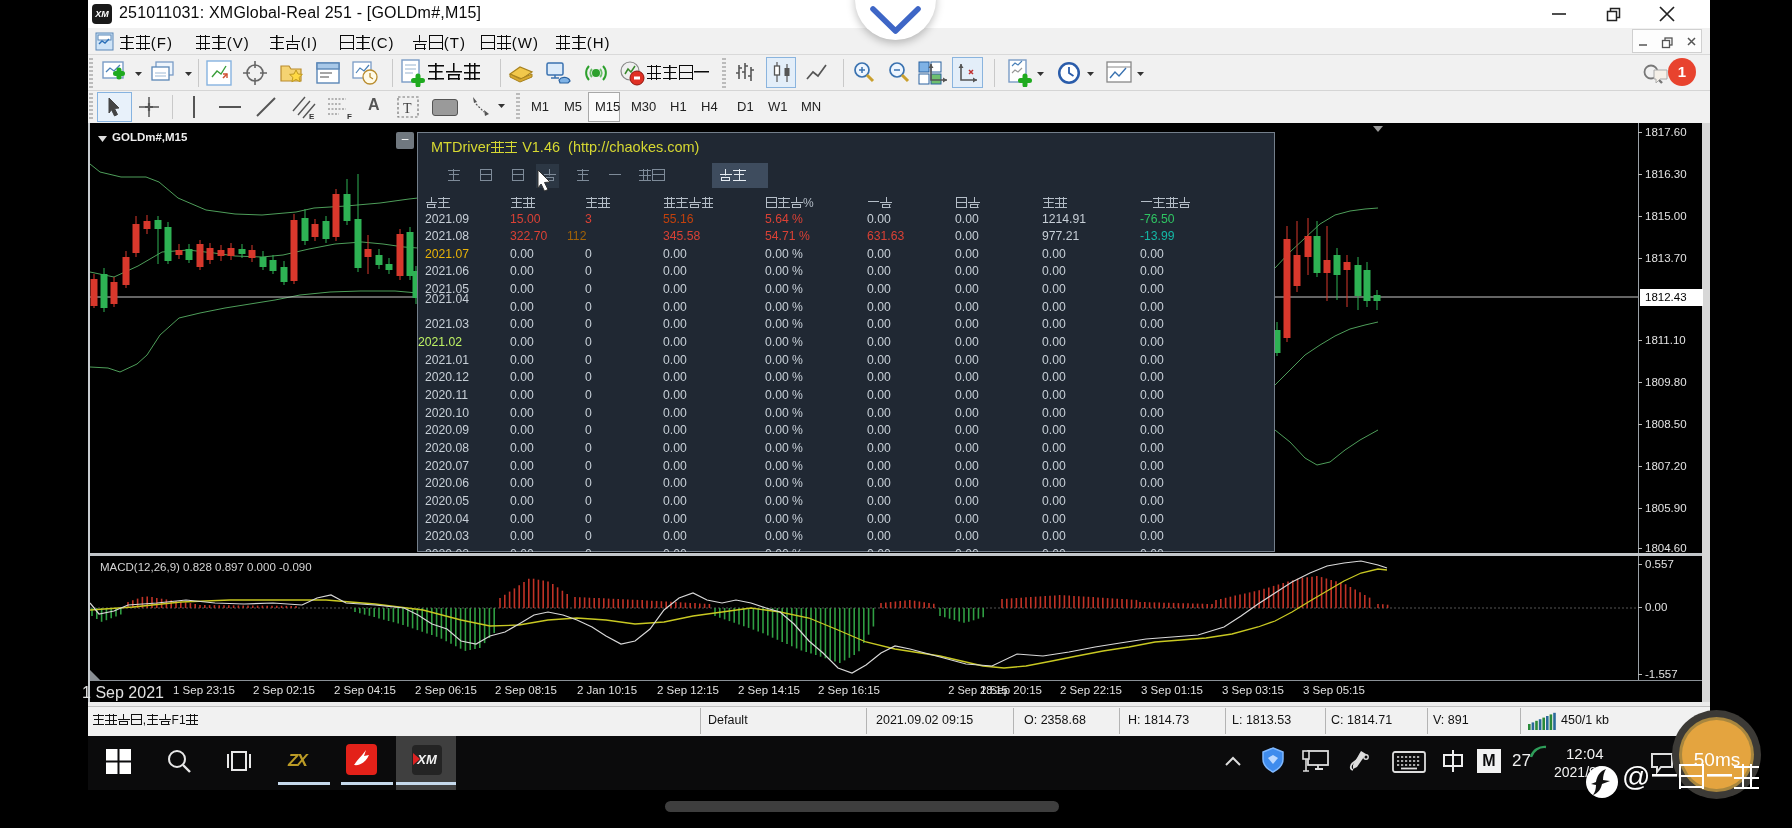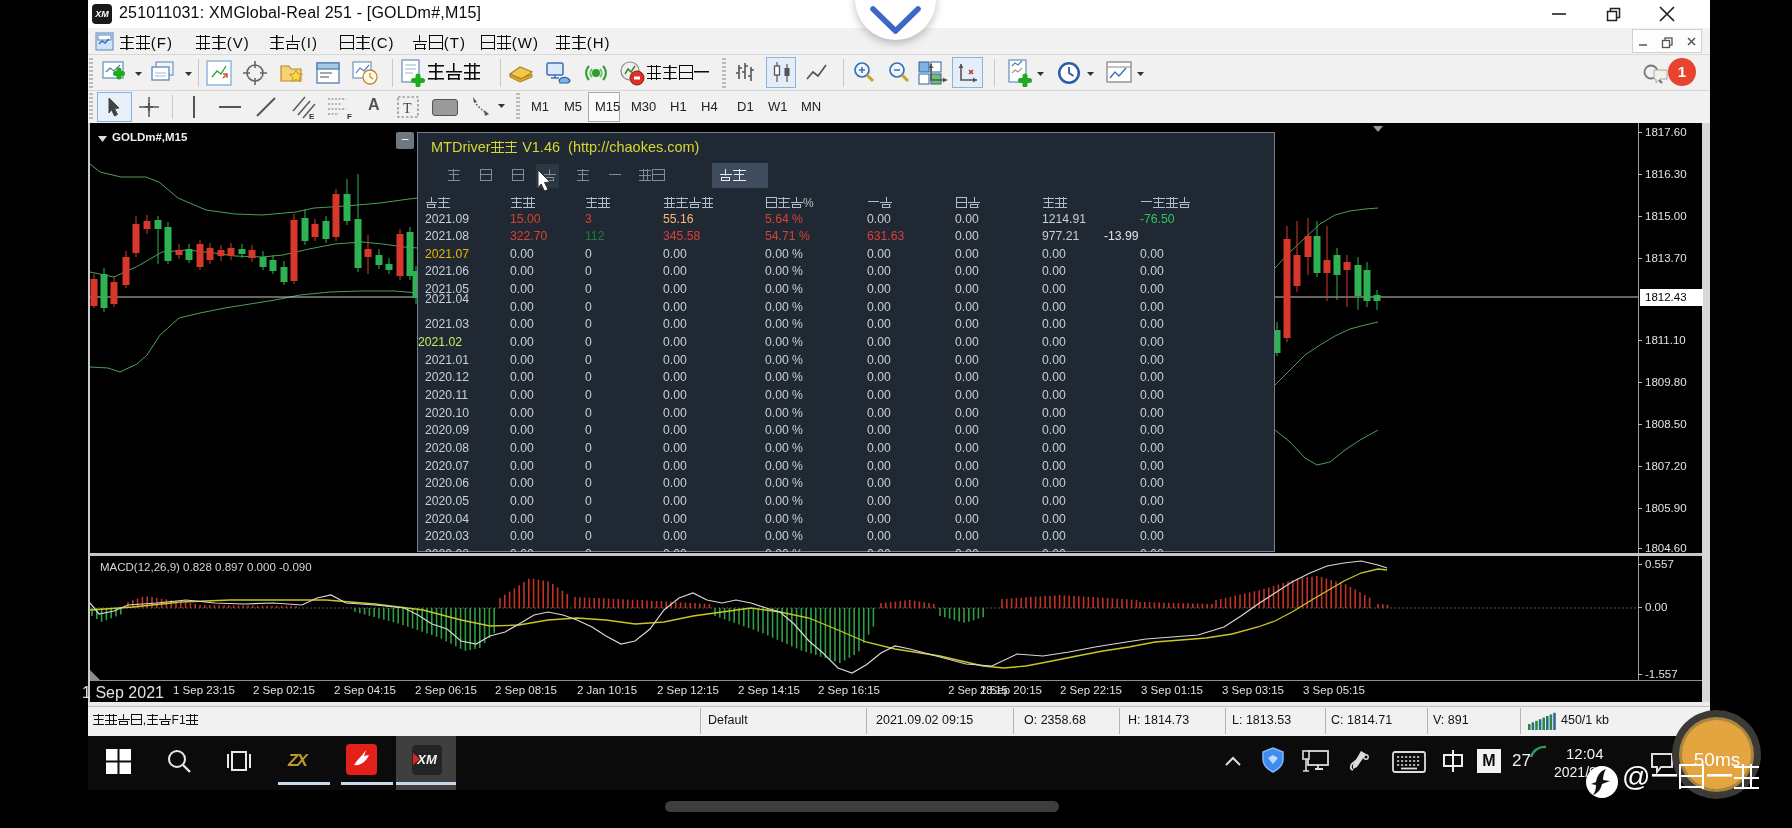--- a/index.html
+++ b/index.html
@@ -411,35 +411,35 @@
 <div class="abs" style="left:585px;top:196px;font-size:12px;color:#b4bdc7"><i class="cj c1" style="font-size:12px"></i><i class="cj c3" style="font-size:12px"></i></div>
 <div class="abs" style="left:663px;top:196px;font-size:12px;color:#b4bdc7"><i class="cj c3" style="font-size:12px"></i><i class="cj c1" style="font-size:12px"></i><i class="cj c5" style="font-size:12px"></i><i class="cj c3" style="font-size:12px"></i></div>
 <div class="abs" style="left:765px;top:196px;font-size:12px;color:#b4bdc7"><i class="cj c2" style="font-size:12px"></i><i class="cj c1" style="font-size:12px"></i><i class="cj c5" style="font-size:12px"></i><span style="font-size:12px">%</span></div>
 <div class="abs" style="left:867px;top:196px;font-size:12px;color:#b4bdc7"><i class="cj c4" style="font-size:12px"></i><i class="cj c5" style="font-size:12px"></i></div>
 <div class="abs" style="left:955px;top:196px;font-size:12px;color:#b4bdc7"><i class="cj c2" style="font-size:12px"></i><i class="cj c5" style="font-size:12px"></i></div>
 <div class="abs" style="left:1042px;top:196px;font-size:12px;color:#b4bdc7"><i class="cj c1" style="font-size:12px"></i><i class="cj c3" style="font-size:12px"></i></div>
 <div class="abs" style="left:1140px;top:196px;font-size:12px;color:#b4bdc7"><i class="cj c4" style="font-size:12px"></i><i class="cj c1" style="font-size:12px"></i><i class="cj c3" style="font-size:12px"></i><i class="cj c5" style="font-size:12px"></i></div>
 <div class="abs" style="left:425px;top:212px;font-size:12.2px;color:#c7cfd7">2021.09</div>
 <div class="abs" style="left:510px;top:212px;font-size:12.2px;color:#da4135">15.00</div>
 <div class="abs" style="left:585px;top:212px;font-size:12.2px;color:#da4135">3</div>
-<div class="abs" style="left:663px;top:212px;font-size:12.2px;color:#fdba74">55.16</div>
+<div class="abs" style="left:663px;top:212px;font-size:12.2px;color:#c2410c">55.16</div>
 <div class="abs" style="left:765px;top:212px;font-size:12.2px;color:#da4135">5.64 %</div>
 <div class="abs" style="left:867px;top:212px;font-size:12.2px;color:#c7cfd7">0.00</div>
 <div class="abs" style="left:955px;top:212px;font-size:12.2px;color:#c7cfd7">0.00</div>
 <div class="abs" style="left:1042px;top:212px;font-size:12.2px;color:#c7cfd7">1214.91</div>
 <div class="abs" style="left:1140px;top:212px;font-size:12.2px;color:#2fc463">-76.50</div>
 <div class="abs" style="left:425px;top:229px;font-size:12.2px;color:#c7cfd7">2021.08</div>
 <div class="abs" style="left:510px;top:229px;font-size:12.2px;color:#da4135">322.70</div>
-<div class="abs" style="left:585px;top:229px;font-size:12.2px;color:#15803d">112</div>
+<div class="abs" style="left:567px;top:229px;font-size:12.2px;color:#a16207">112</div>
 <div class="abs" style="left:663px;top:229px;font-size:12.2px;color:#da4135">345.58</div>
 <div class="abs" style="left:765px;top:229px;font-size:12.2px;color:#da4135">54.71 %</div>
 <div class="abs" style="left:867px;top:229px;font-size:12.2px;color:#da4135">631.63</div>
 <div class="abs" style="left:955px;top:229px;font-size:12.2px;color:#c7cfd7">0.00</div>
 <div class="abs" style="left:1042px;top:229px;font-size:12.2px;color:#c7cfd7">977.21</div>
-<div class="abs" style="left:1104px;top:229px;font-size:12.2px;color:#e5e5e5">-13.99</div>
+<div class="abs" style="left:1140px;top:229px;font-size:12.2px;color:#14b8a6">-13.99</div>
 <div class="abs" style="left:425px;top:247px;font-size:12.2px;color:#eab308">2021.07</div>
 <div class="abs" style="left:510px;top:247px;font-size:12.2px;color:#c7cfd7">0.00</div>
 <div class="abs" style="left:585px;top:247px;font-size:12.2px;color:#c7cfd7">0</div>
 <div class="abs" style="left:663px;top:247px;font-size:12.2px;color:#c7cfd7">0.00</div>
 <div class="abs" style="left:765px;top:247px;font-size:12.2px;color:#c7cfd7">0.00 %</div>
 <div class="abs" style="left:867px;top:247px;font-size:12.2px;color:#c7cfd7">0.00</div>
 <div class="abs" style="left:955px;top:247px;font-size:12.2px;color:#c7cfd7">0.00</div>
 <div class="abs" style="left:1042px;top:247px;font-size:12.2px;color:#c7cfd7">0.00</div>
 <div class="abs" style="left:1140px;top:247px;font-size:12.2px;color:#c7cfd7">0.00</div>
 <div class="abs" style="left:425px;top:264px;font-size:12.2px;color:#c7cfd7">2021.06</div>

